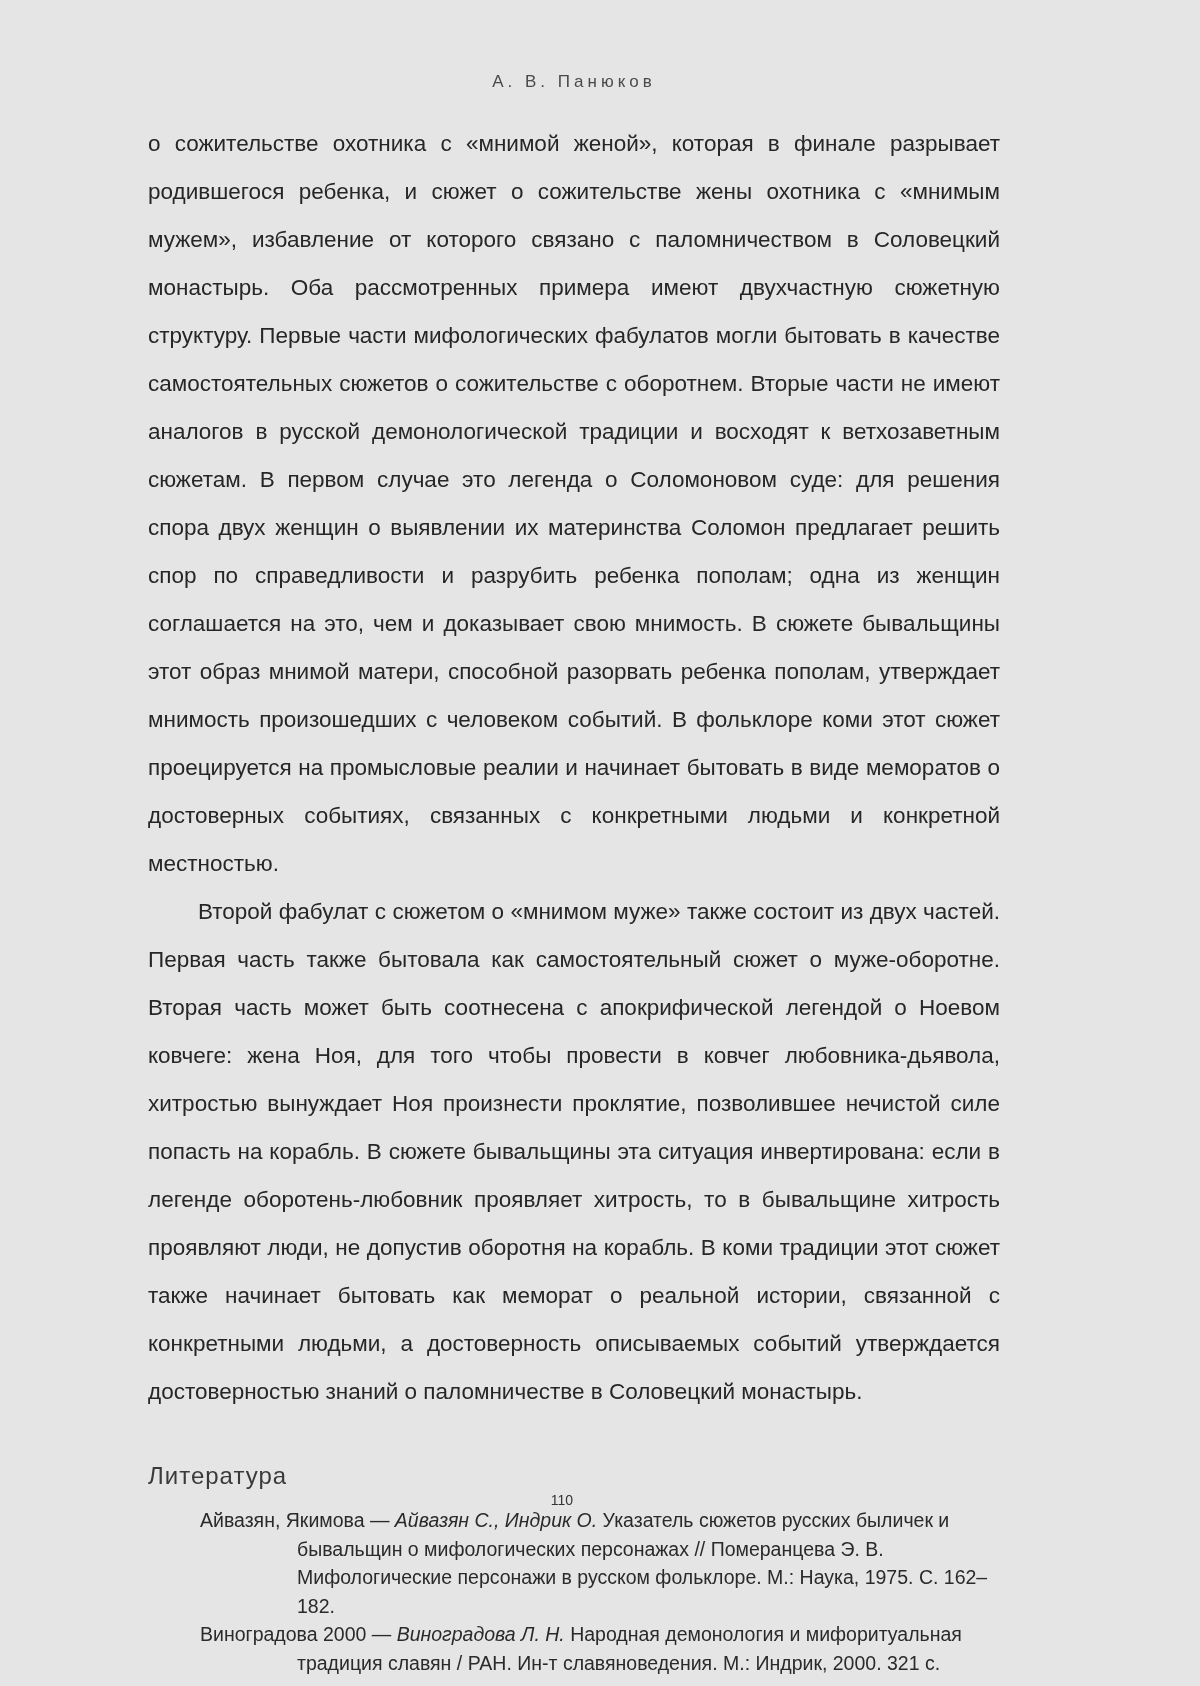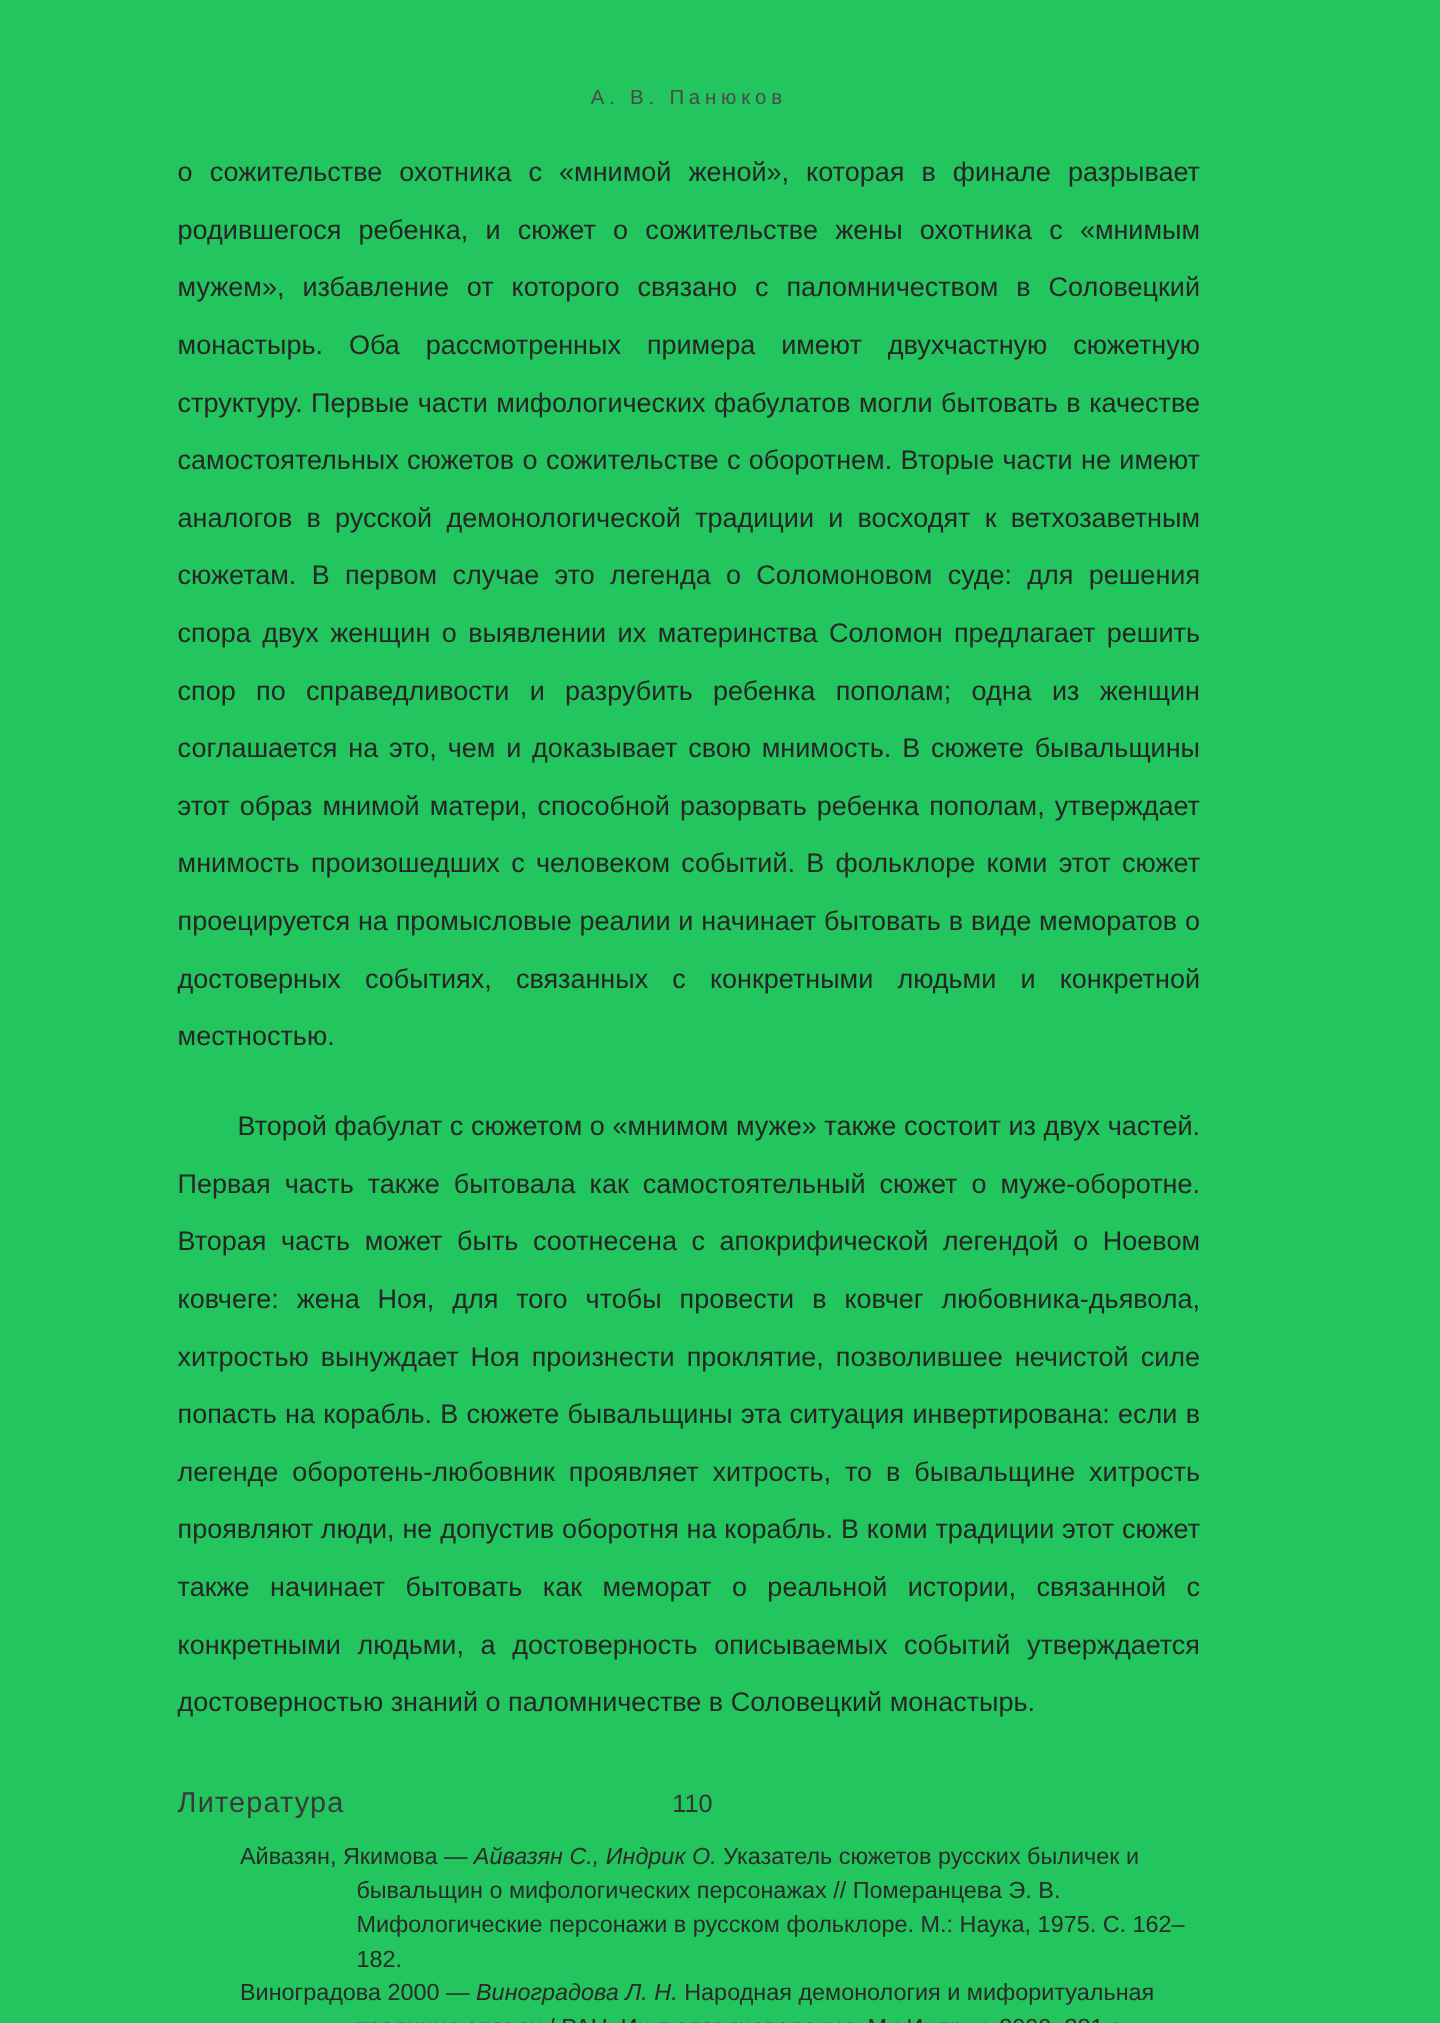--- a/index.html
+++ b/index.html
@@ -4,21 +4,21 @@
 <style>
   html, body {
     margin: 0;
     padding: 0;
     background: #ffffff;
   }
   .page {
     position: relative;
     width: 1200px;
     height: 1686px;
-    background: #22c55e;
+    background: #e5e5e5;
     font-family: "Liberation Sans", "DejaVu Sans", sans-serif;
     color: #2a2a2a;
     box-sizing: border-box;
     padding-top: 72px;
     overflow: hidden;
   }
   .content {
     width: 852px;
     margin-left: 148px;
   }
@@ -31,21 +31,20 @@
   }
   .body-text p {
     margin: 0;
     font-size: 22.5px;
     line-height: 48px;
     text-align: justify;
     color: #262626;
   }
   .body-text p.indent {
     text-indent: 50px;
-    margin-top: 27px;
   }
   .refs-heading {
     margin: 46px 0 16px 0;
     font-size: 24px;
     font-weight: 400;
     letter-spacing: 1px;
     color: #3a3a3a;
   }
   .refs p.ref {
     margin: 0;
@@ -55,24 +54,24 @@
     padding-left: 149px;
     text-indent: -97px;
     text-align: left;
   }
   .refs p.ref i {
     font-style: italic;
   }
   .page-number {
     position: absolute;
     top: 1492px;
-    left: 151px;
+    left: 136px;
     width: 852px;
     text-align: center;
-    font-size: 21px;
+    font-size: 14px;
     color: #333333;
   }
 </style>
 </head>
 <body>
 
 <div class="page">
   <div class="content">
 
     <div class="running-head">А. В. Панюков</div>

